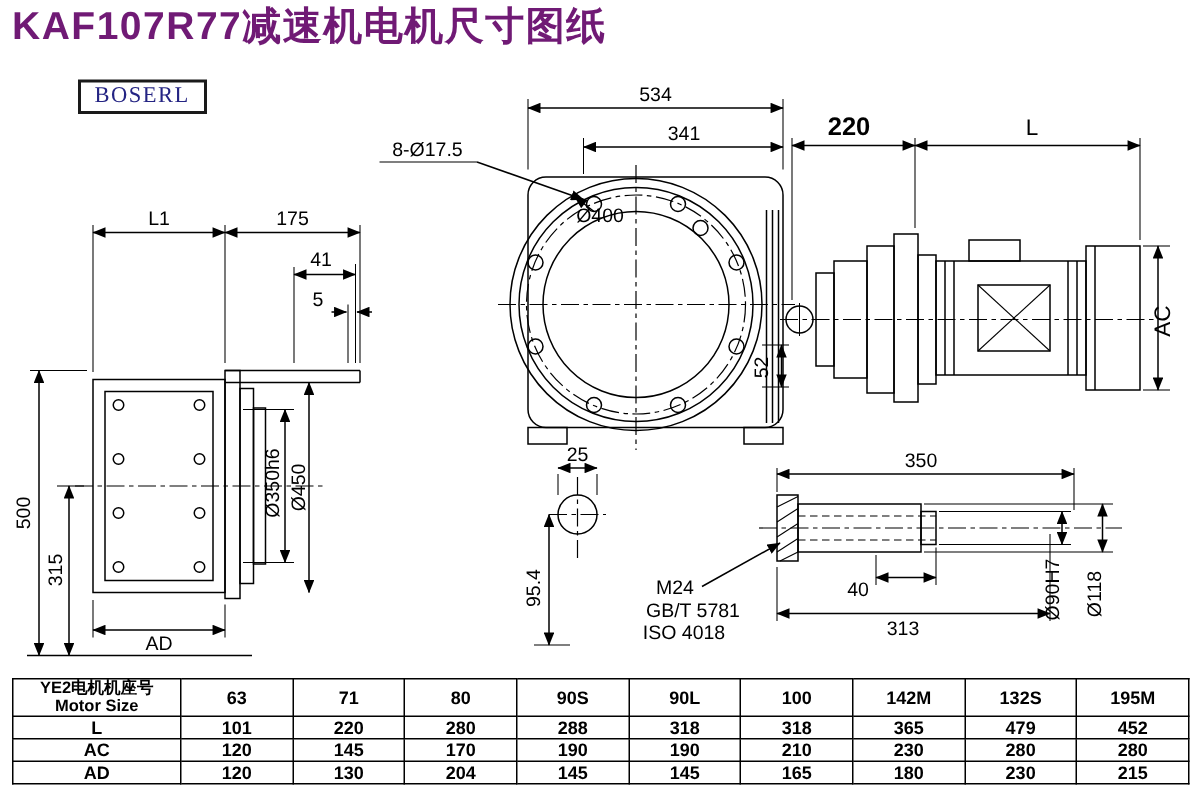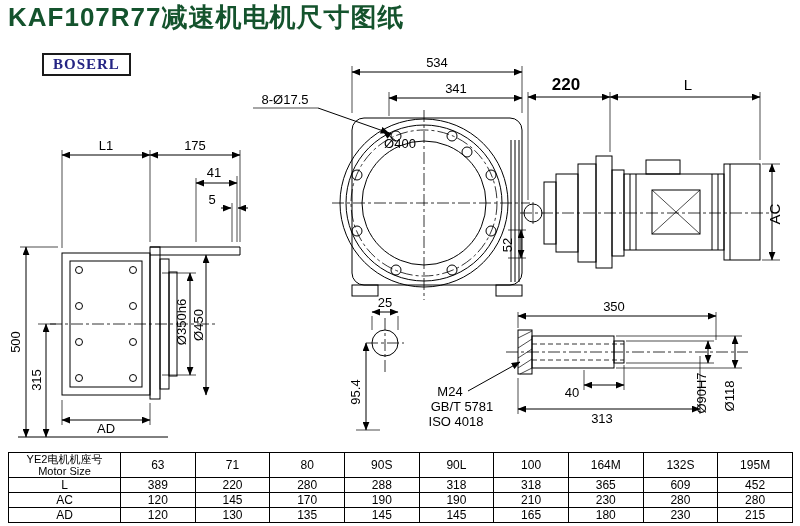--- a/index.html
+++ b/index.html
@@ -1,31 +1,31 @@
 <!DOCTYPE html>
 <html><head>
 <meta charset="utf-8">
 <style>
   *{box-sizing:border-box;margin:0;padding:0}
   html,body{width:800px;height:526px;background:#fff;overflow:hidden}
   body{position:relative;font-family:"Liberation Sans",sans-serif;color:#000}
-  .title{position:absolute;left:8px;top:0;font-size:26px;font-weight:bold;color:#14532d;letter-spacing:1px;white-space:nowrap}
-  .brand{position:absolute;left:42px;top:53px;border:2px solid #1a1a1a;padding:1px 9px;font-family:"Liberation Serif",serif;font-weight:bold;font-size:15px;color:#242483;letter-spacing:1px;background:#fff}
+  .title{position:absolute;left:8px;top:0;font-size:26px;font-weight:bold;color:#701a75;letter-spacing:1px;white-space:nowrap}
+  .brand{position:absolute;left:52px;top:53px;border:2px solid #1a1a1a;padding:1px 9px;font-family:"Liberation Serif",serif;font-weight:normal;font-size:15px;color:#242483;letter-spacing:1px;background:#fff}
   svg.drawing{position:absolute;left:0;top:0}
   svg .ln line,svg .ln rect,svg .ln circle,svg .ln path,svg .ln polyline{stroke:#000;fill:none;stroke-width:1}
   svg .thin{stroke-width:.7 !important}
   svg .cl{stroke-dasharray:12 3 3 3;stroke-width:.8 !important}
   svg .dash{stroke-dasharray:5 3;stroke-width:.8 !important}
   svg .dim{marker-start:url(#arr);marker-end:url(#arr)}
   svg .dimE{marker-end:url(#arr)}
   svg text{font:13px "Liberation Sans",sans-serif;fill:#000;stroke:none;text-anchor:middle}
   svg text.big{font-size:17px;font-weight:bold}
   svg text.med{font-size:15px}
   .dim-table{position:absolute;left:8px;top:452px;width:785px;border-collapse:collapse;table-layout:fixed;background:#fff}
-  .dim-table th,.dim-table td{border:1px solid #000;text-align:center;font-size:12px;font-weight:normal;padding:0;line-height:1.1;height:15px;vertical-align:middle}
+  .dim-table th,.dim-table td{border:1px solid #000;text-align:center;font-size:12px;font-weight:bold;padding:0;line-height:1.1;height:15px;vertical-align:middle}
   .dim-table col.first{width:112px}
   .dim-table .hdr div{font-size:11px;line-height:1.1}
 </style>
 </head>
 <body>
 
 <div class="title">KAF107R77减速机电机尺寸图纸</div>
 <div class="brand">BOSERL</div>
 
 <svg class="drawing" width="800" height="452" viewBox="0 0 800 452">
@@ -258,53 +258,53 @@
     <th class="hdr">
       <div>YE2电机机座号</div>
       <div>Motor Size</div>
     </th>
     <th>63</th>
     <th>71</th>
     <th>80</th>
     <th>90S</th>
     <th>90L</th>
     <th>100</th>
-    <th>164M</th>
+    <th>142M</th>
     <th>132S</th>
     <th>195M</th>
   </tr>
   <tr>
     <td>L</td>
-    <td>389</td>
+    <td>101</td>
     <td>220</td>
     <td>280</td>
     <td>288</td>
     <td>318</td>
     <td>318</td>
     <td>365</td>
-    <td>609</td>
+    <td>479</td>
     <td>452</td>
   </tr>
   <tr>
     <td>AC</td>
     <td>120</td>
     <td>145</td>
     <td>170</td>
     <td>190</td>
     <td>190</td>
     <td>210</td>
     <td>230</td>
     <td>280</td>
     <td>280</td>
   </tr>
   <tr>
     <td>AD</td>
     <td>120</td>
     <td>130</td>
-    <td>135</td>
+    <td>204</td>
     <td>145</td>
     <td>145</td>
     <td>165</td>
     <td>180</td>
     <td>230</td>
     <td>215</td>
   </tr>
 </tbody>
   </table>
 

